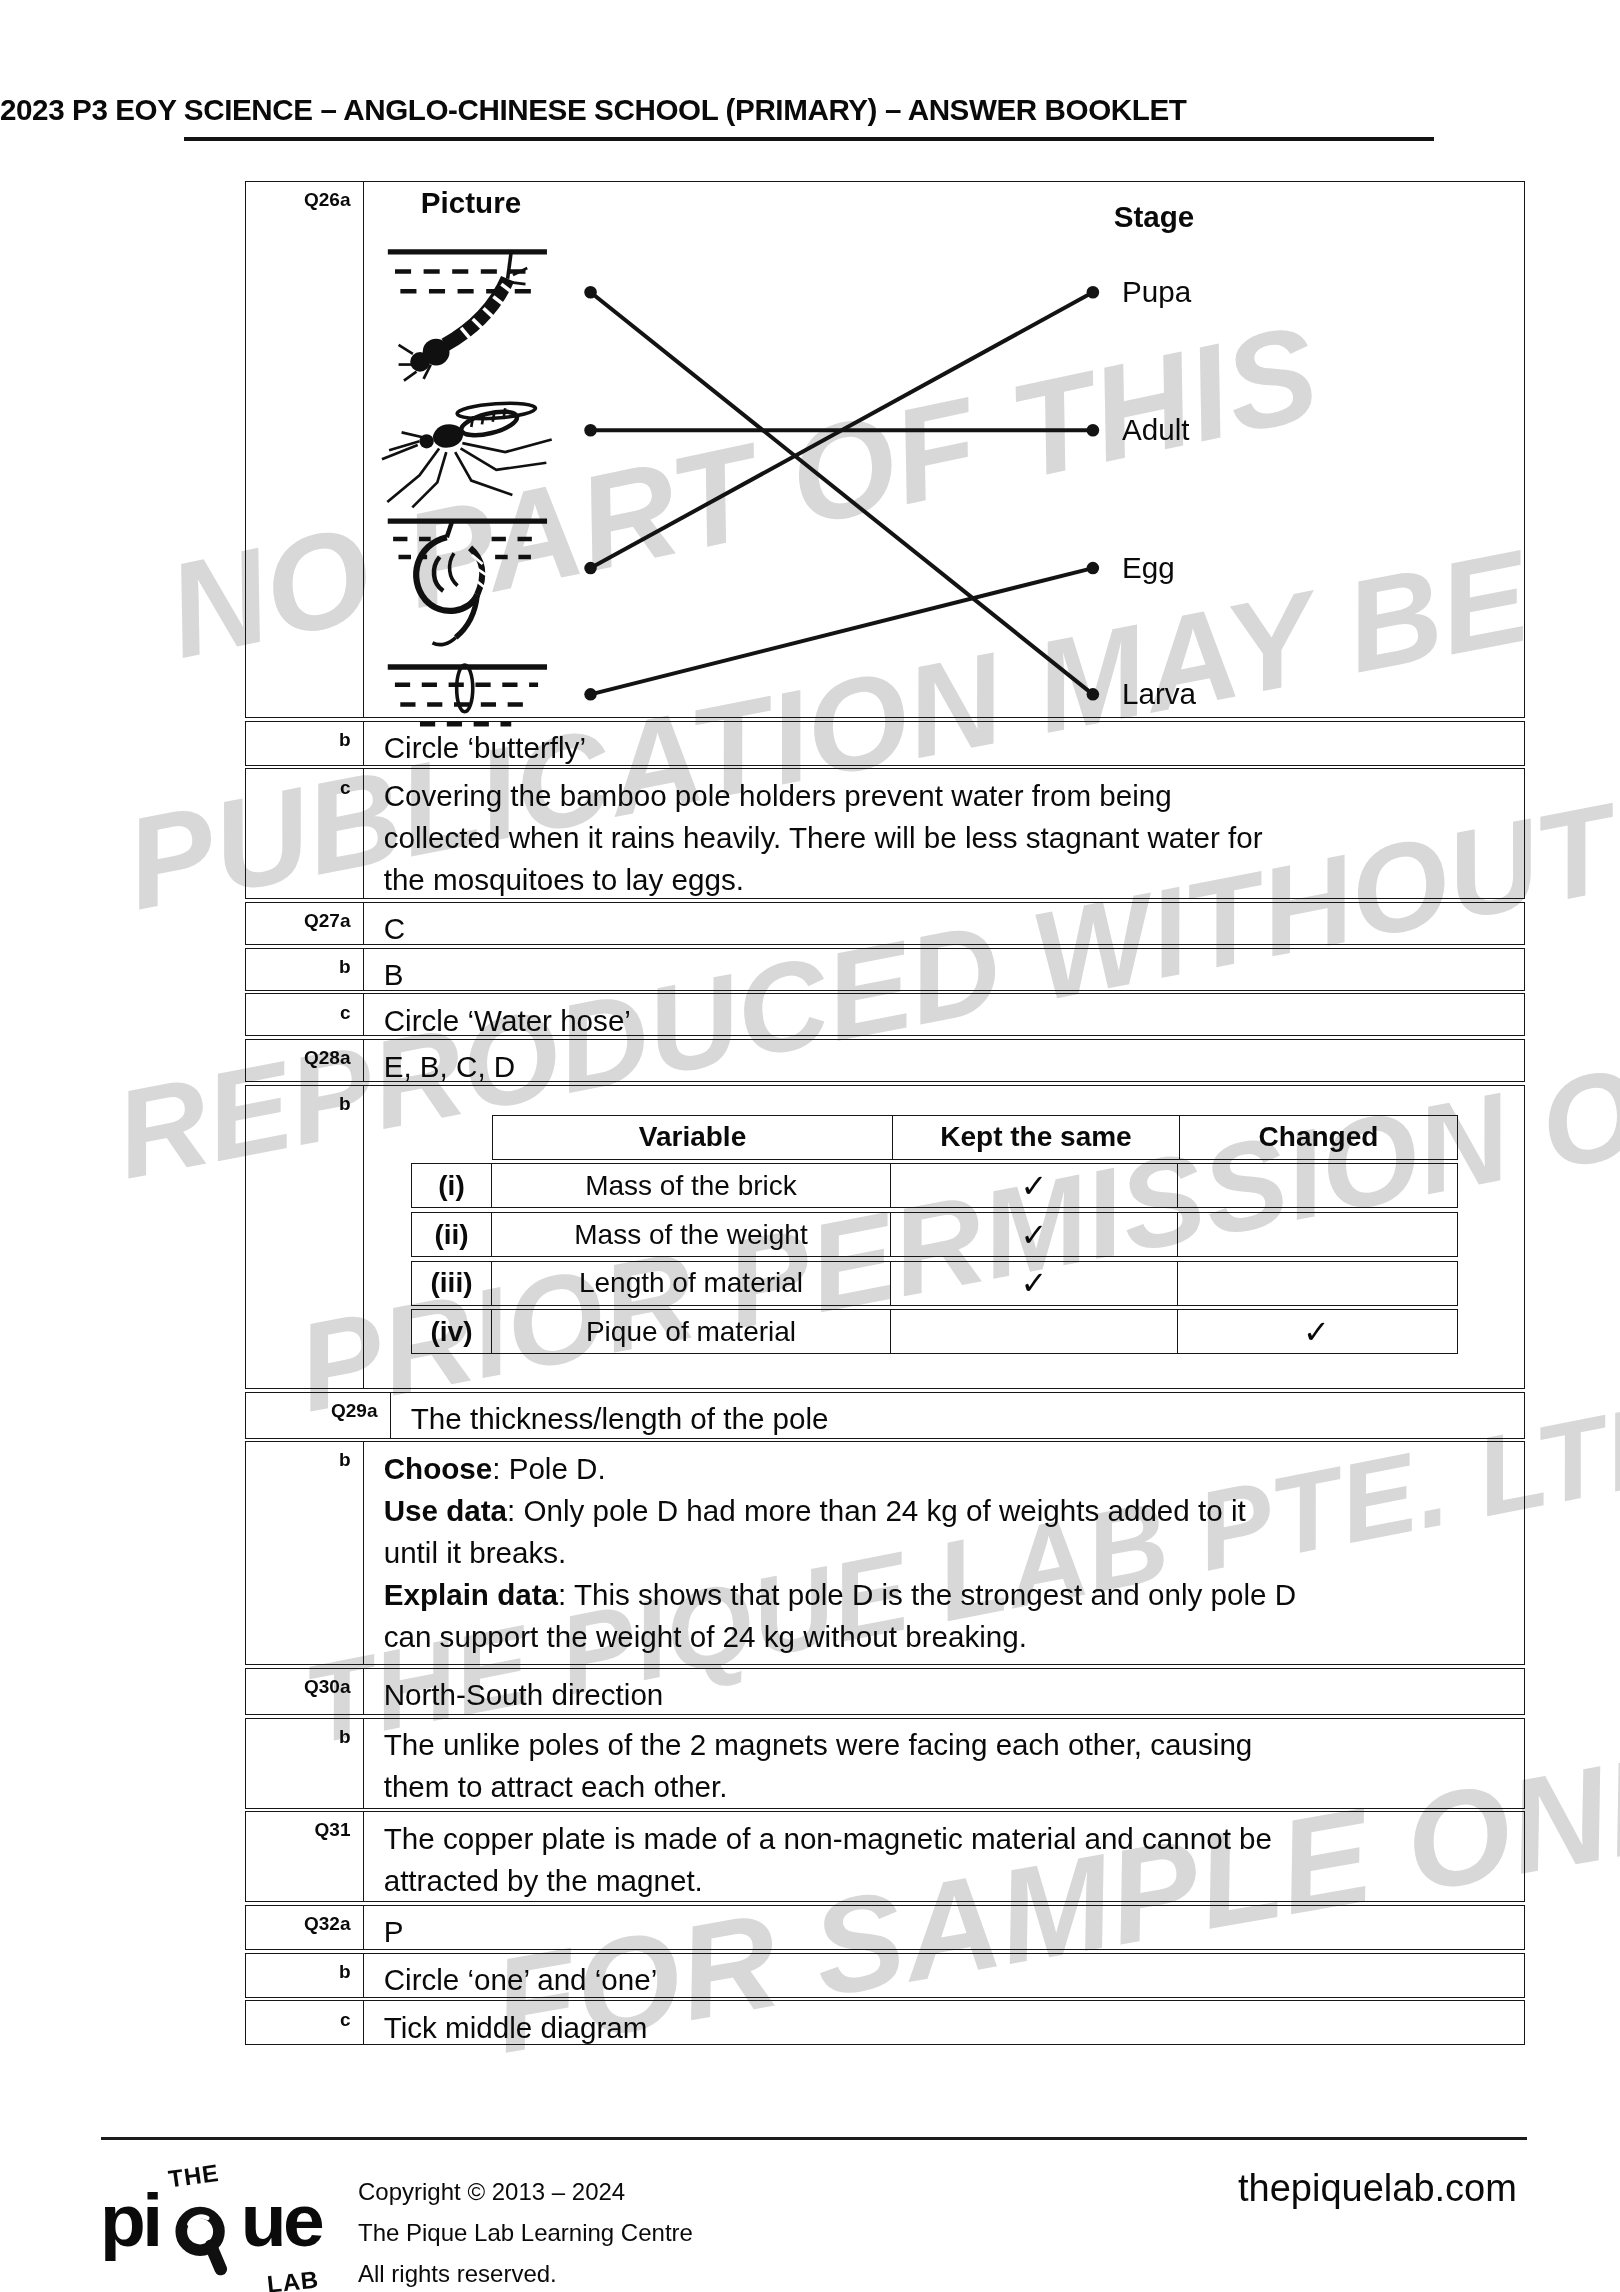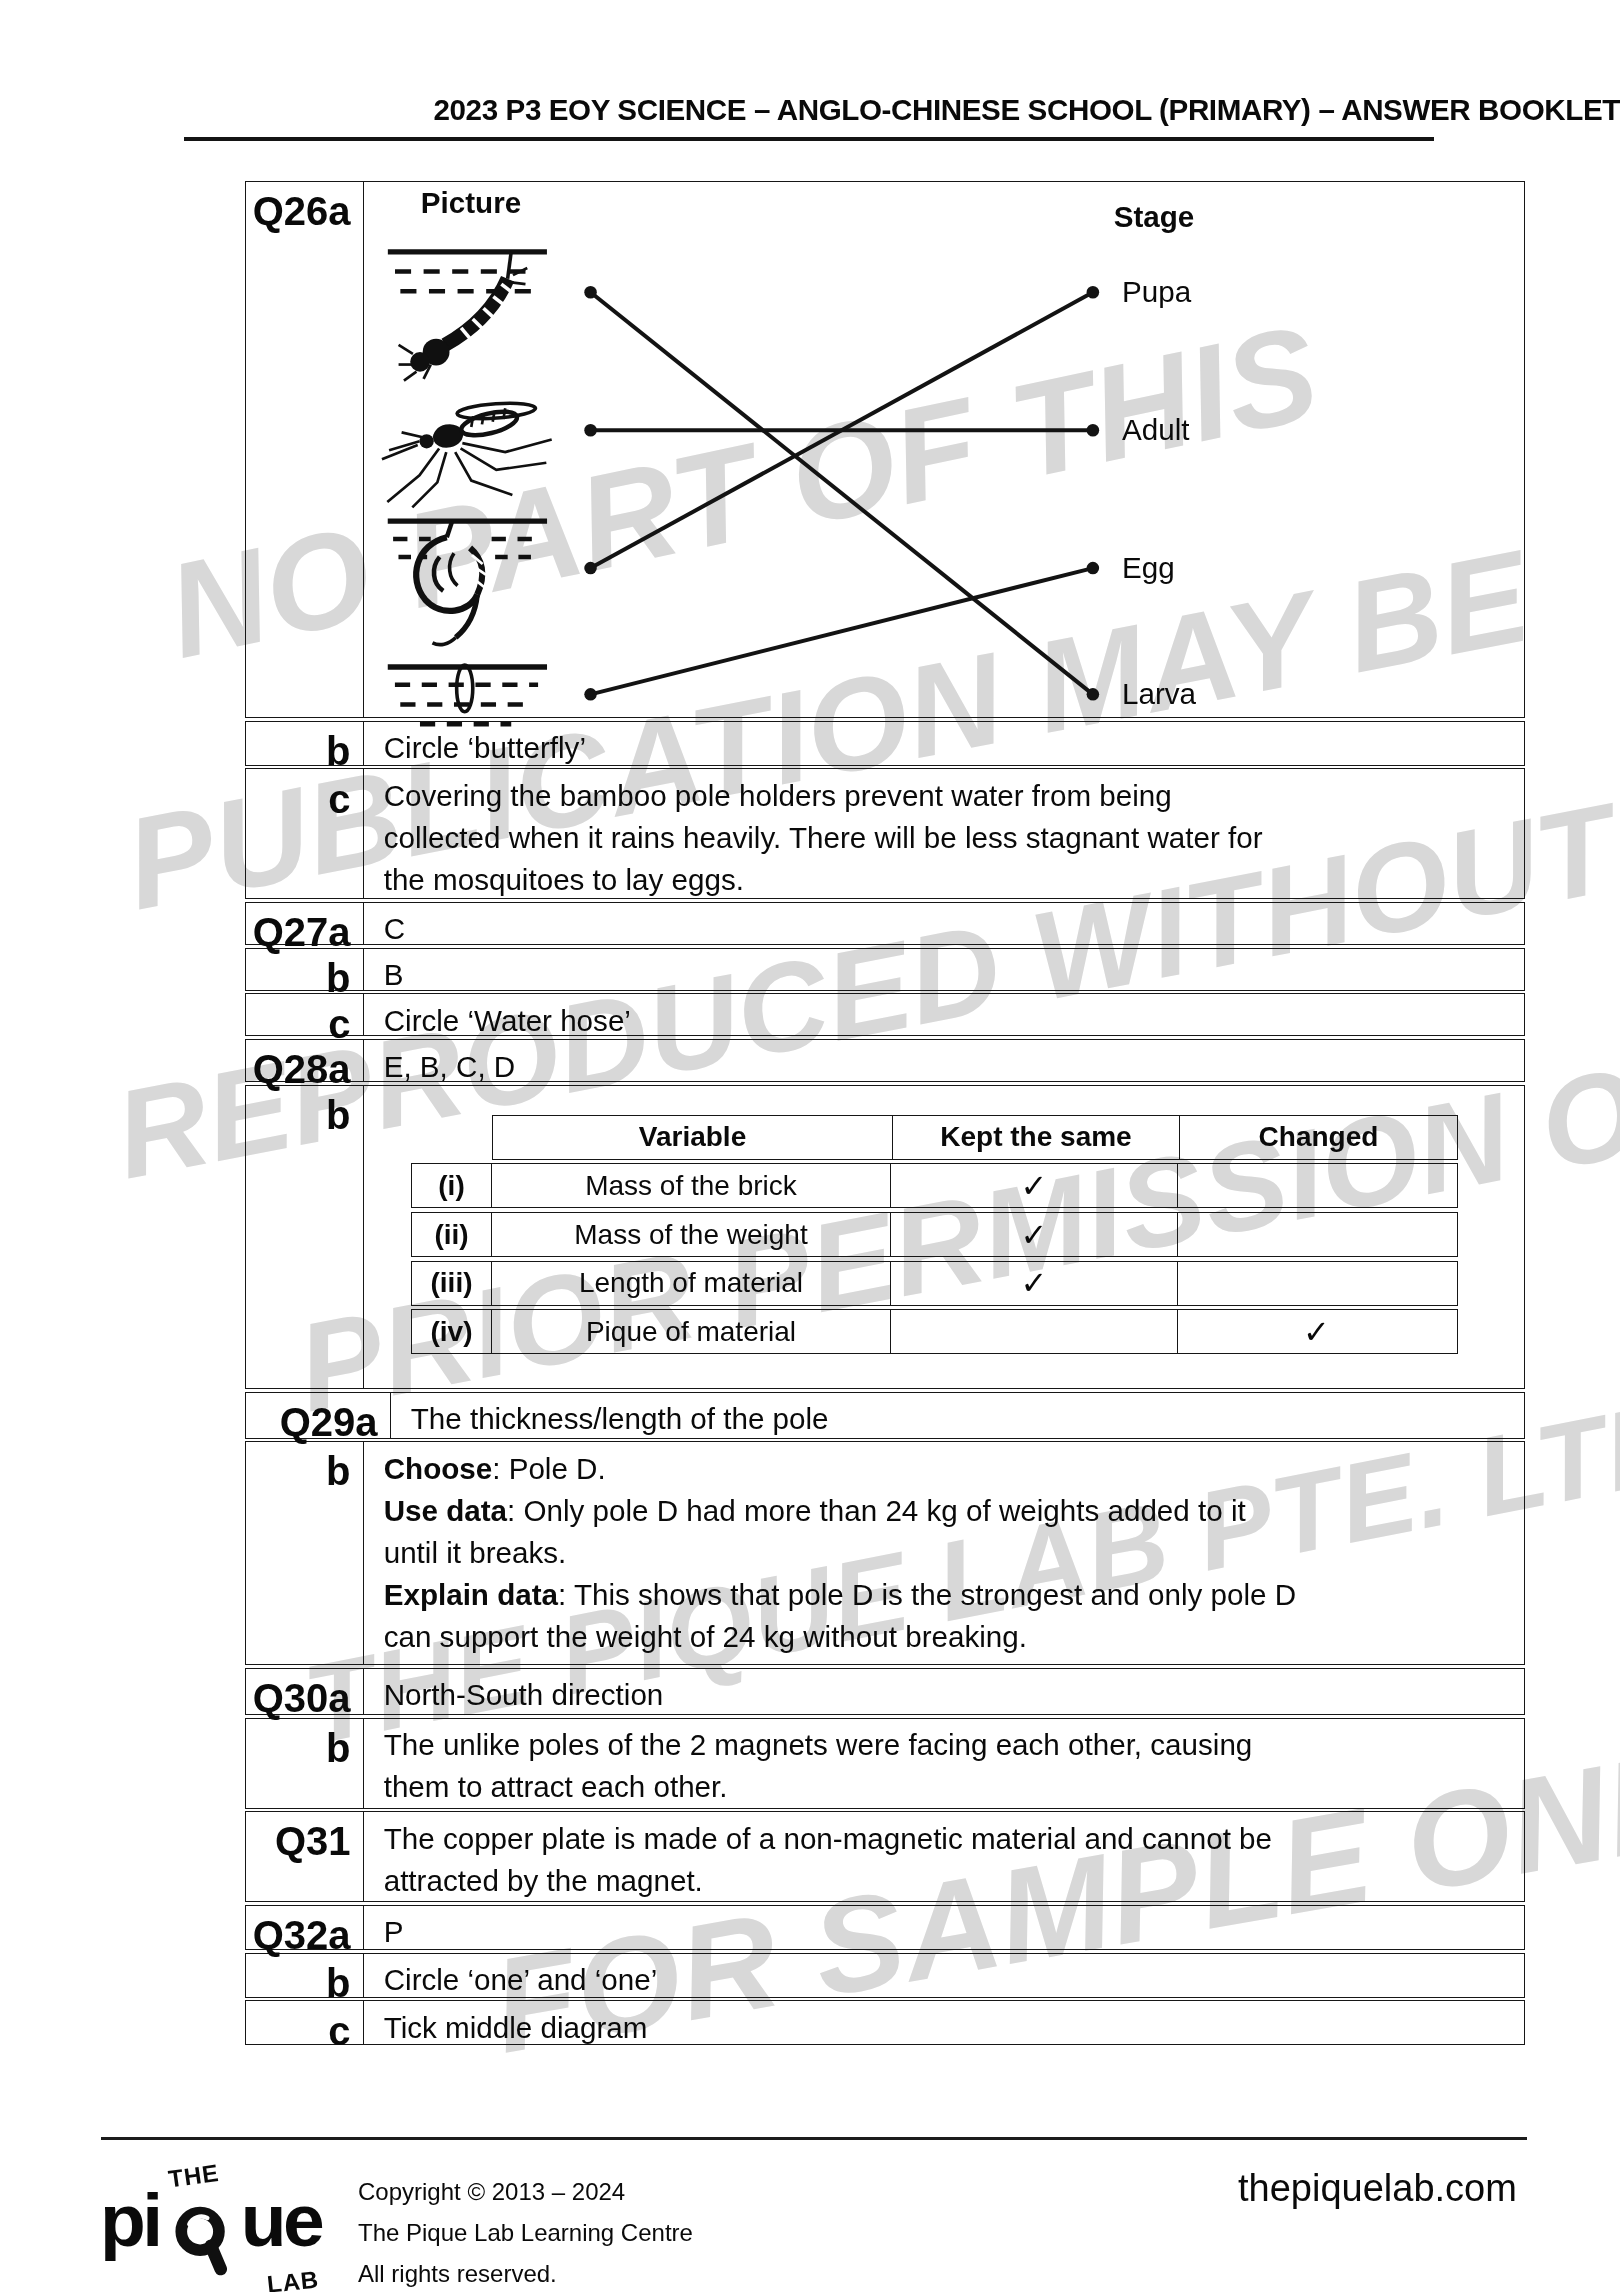--- a/index.html
+++ b/index.html
@@ -6,31 +6,31 @@
   html,body { background:#ffffff; }
   body { font-family:"Liberation Sans", sans-serif; color:#0a0a0a; }
   #page { position:relative; width:1620px; height:2293px; background:#ffffff; overflow:hidden; }
 
   
   .wm { position:absolute; z-index:0; font-style:italic; font-weight:700;
         color:#d8d8d8; white-space:nowrap; transform-origin:left top;
         letter-spacing:0.9px; line-height:1; user-select:none; }
 
   
-  .doc-title { position:absolute; left:0; top:93px; width:100%; text-align:right;
+  .doc-title { position:absolute; left:0; top:93px; width:100%; text-align:left;
                font-size:29.6px; font-weight:700; letter-spacing:-0.4px; z-index:2; }
   .title-rule { position:absolute; left:184px; top:137px; width:1250px; height:3.6px;
                 background:#141414; z-index:2; }
 
   
   .atable { position:absolute; left:245px; top:181px; width:1280px; z-index:2; }
   .row { display:flex; border:1.8px solid #161616; margin-bottom:2.7px; background:transparent; }
   .cell { position:relative; }
   .lbl { width:118px; border-right:1.8px solid #161616; text-align:right;
-         padding:7.2px 12.5px 0 0; font-weight:700; font-size:40px; flex:none; }
+         padding:7.2px 12.5px 0 0; font-weight:700; font-size:19px; flex:none; }
   .cnt { flex:1; padding:5.4px 9px 0 19.7px; font-size:29.6px; line-height:42px; }
   .pre { white-space:pre-line; }
 
   
   .diagram { position:relative; padding:0; }
   .diagram .hdr { position:absolute; font-weight:700; font-size:29.6px; text-align:center; }
   .stage-label { position:absolute; left:758px; font-size:29.6px; line-height:36px; }
   .pic { position:absolute; }
   .connections { position:absolute; left:0; top:0; }
 

